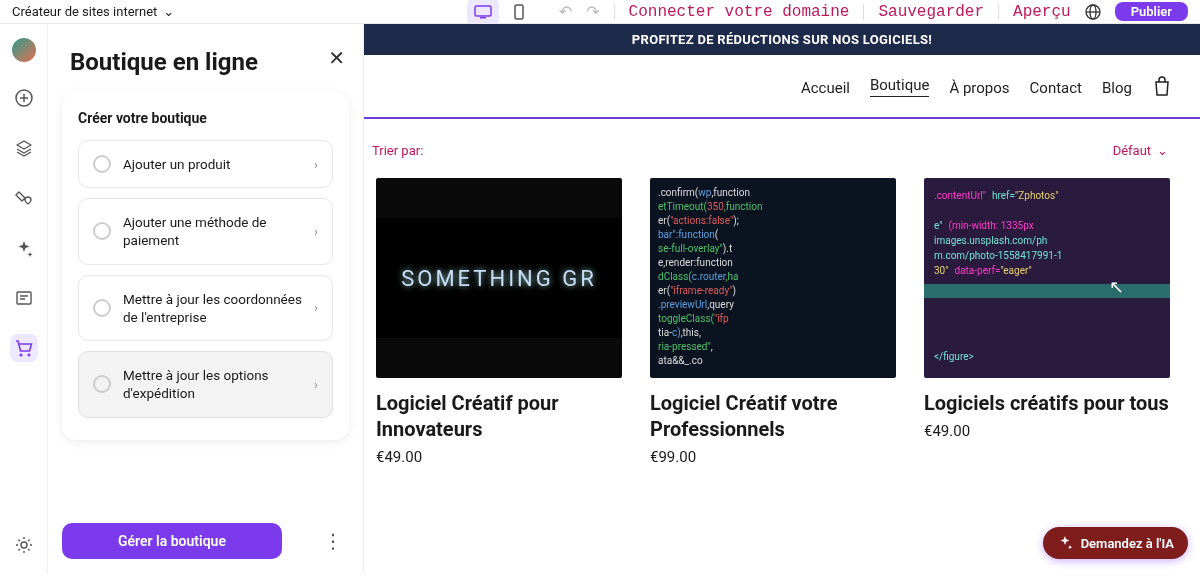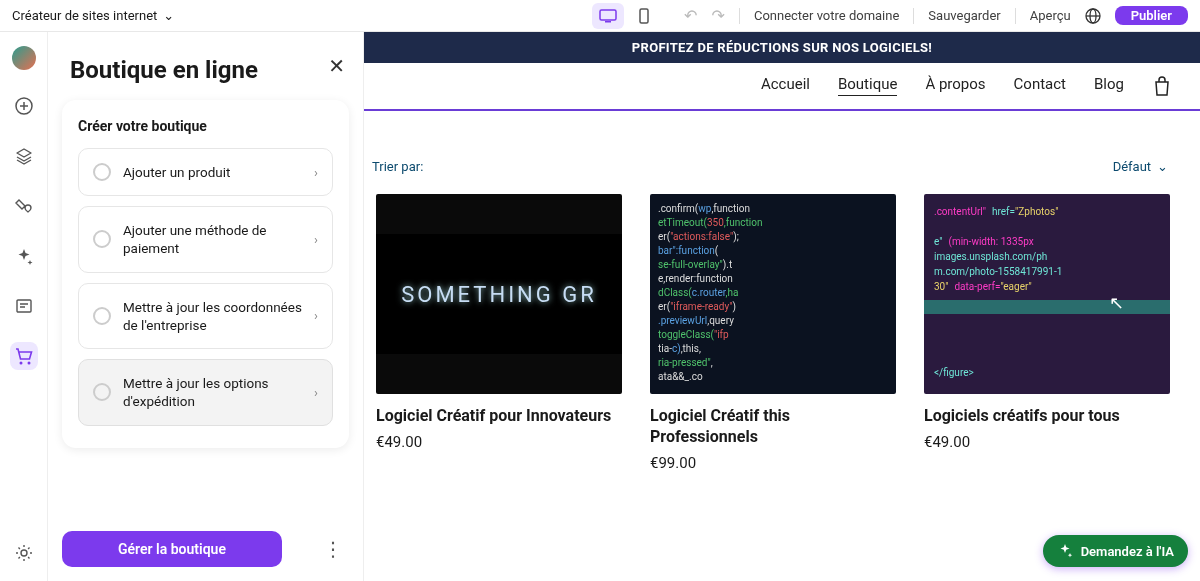--- a/index.html
+++ b/index.html
@@ -1,26 +1,26 @@
 <!DOCTYPE html>
 <html><head>
 <meta charset="utf-8">
 <style>
 * { margin:0; padding:0; box-sizing:border-box; font-family:-apple-system,BlinkMacSystemFont,"Segoe UI",Roboto,sans-serif; }
 body { width:1200px; height:581px; overflow:hidden; background:#fff; color:#1a1a1a; }
 
 
-.topbar { height:32px; display:flex; align-items:center; padding:0 12px; border-bottom:1px solid #e8e8e8; font-size:13px; }
+.topbar { height:24px; display:flex; align-items:center; padding:0 12px; border-bottom:1px solid #e8e8e8; font-size:13px; }
 .topbar-left { display:flex; align-items:center; gap:6px; cursor:pointer; }
 .topbar-right { margin-left:auto; display:flex; align-items:center; gap:14px; }
 .device-toggle { display:flex; gap:4px; margin-right:10px; }
 .device-btn { width:32px; height:26px; display:flex; align-items:center; justify-content:center; border-radius:6px; cursor:pointer; }
 .device-btn.active { background:#ede7ff; }
 .hist-btn { color:#bbb; cursor:pointer; font-size:16px; }
-.top-link { color:#404040; cursor:pointer; font-size:13px; }
+.top-link { color:#be185d; cursor:pointer; font-size:16px;font-family:Liberation Mono, monospace; }
 .sep { width:1px; height:16px; background:#ddd; }
 .globe { font-size:15px; color:#333; cursor:pointer; }
 .publish-btn { background:#7c3aed; color:#fff; border:none; padding:2px 16px; border-radius:8px; font-size:13px; font-weight:600; cursor:pointer; }
 
 
 .main { display:flex; height:549px; }
 .left-rail { width:48px; background:#fff; border-right:1px solid #eee; display:flex; flex-direction:column; align-items:center; padding-top:14px; gap:22px; }
 .rail-icon { width:28px; height:28px; display:flex; align-items:center; justify-content:center; color:#555; cursor:pointer; border-radius:8px; }
 .rail-icon.active { background:#ede7ff; color:#7c3aed; }
 .rail-bottom { margin-top:auto; margin-bottom:14px; }
@@ -36,43 +36,43 @@
 .step-circle { width:18px; height:18px; border:2px solid #ccc; border-radius:50%; flex-shrink:0; }
 .step-text { flex:1; line-height:1.35; }
 .step-chev { color:#888; font-size:13px; }
 .section-label { font-size:14px; font-weight:700; padding:8px 22px 0; }
 .panel-footer { margin-top:auto; padding:14px; display:flex; align-items:center; gap:10px; }
 .manage-btn { background:#7c3aed; color:#fff; border:none; padding:10px 18px; border-radius:10px; font-size:14px; font-weight:600; cursor:pointer; flex:1; text-align:center; max-width:220px; }
 .kebab { font-size:20px; color:#555; cursor:pointer; margin-left:auto; margin-right:6px; }
 
 .canvas { flex:1; display:flex; flex-direction:column; overflow:hidden; position:relative; }
 .promo-bar { background:#1e2a4a; color:#fff; text-align:center; padding:8px; font-size:13px; font-weight:700; letter-spacing:.3px; }
-.site-header { display:flex; align-items:flex-start; justify-content:flex-end; padding:12px 28px; gap:28px; border-bottom:2px solid #6a3cd6; }
+.site-header { display:flex; align-items:flex-end; justify-content:flex-end; padding:20px 28px; gap:20px; border-bottom:2px solid #6a3cd6; }
 .nav-link { font-size:15px; color:#222; cursor:pointer; }
 .nav-link.active { border-bottom:1.5px solid #222; padding-bottom:2px; }
 .cart-icon { font-size:18px; color:#222; cursor:pointer; }
 
 .catalog { padding:24px 4px 0 8px; display:flex; flex-direction:column; }
-.sort-row { display:flex; justify-content:flex-end; align-items:center; gap:8px; padding:0 28px 20px 0; font-size:13px; color:#0c4a6e;margin-top:24px; }
+.sort-row { display:flex; justify-content:flex-end; align-items:center; gap:8px; padding:0 28px 20px 0; font-size:13px; color:#be185d; }
 .sort-row .spacer { flex:1; }
 .sort-val { display:flex; align-items:center; gap:6px; cursor:pointer; }
 .products { display:flex; gap:28px; padding-left:4px; }
 .product { width:246px; }
 .pimg { width:246px; height:200px; background:#111; border-radius:2px; position:relative; overflow:hidden; }
 
 .pimg.neon { background:linear-gradient(#000,#000); display:flex; align-items:center; justify-content:center; color:#c7ddf4; font-family:monospace; font-size:22px; letter-spacing:3px; text-shadow:0 0 6px #9cc; border-top:40px solid #0a0a0a; border-bottom:40px solid #0a0a0a; }
 .pimg.code1 { background:#0b1220; font-family:monospace; font-size:10px; line-height:1.4; color:#e4cf3a; padding:8px; }
 .pimg.code1 .r { color:#e05b5b } .pimg.code1 .g { color:#4fc26b } .pimg.code1 .b { color:#5aa0e0 } .pimg.code1 .w { color:#ddd }
 .pimg.code2 { background:#2a1a3e; font-family:monospace; font-size:10px; line-height:1.5; padding:10px; color:#b97dff }
 .pimg.code2 .m { color:#ff3cc7 } .pimg.code2 .c { color:#6fe7d7 } .pimg.code2 .y { color:#e8d36a } .pimg.code2 .hl { background:#2a6d6d; display:block; height:14px; margin:6px -10px; }
 .cursor-arrow { position:absolute; right:46px; bottom:78px; color:#fff; font-size:18px; }
-.pname { font-size:16px; font-weight:700; margin-top:12px; line-height:1.3; }
+.pname { font-size:20px; font-weight:700; margin-top:12px; line-height:1.3; }
 .pprice { font-size:15px; margin-top:6px; }
 
-.ai-pill { position:absolute; right:12px; bottom:14px; background:#15803d; color:#fff; padding:8px 14px; border-radius:20px; font-size:13px; font-weight:600; display:flex; align-items:center; gap:8px; cursor:pointer; box-shadow:0 2px 8px rgba(124,58,237,.4); }
+.ai-pill { position:absolute; right:12px; bottom:14px; background:#7f1d1d; color:#fff; padding:8px 14px; border-radius:20px; font-size:13px; font-weight:600; display:flex; align-items:center; gap:8px; cursor:pointer; box-shadow:0 2px 8px rgba(124,58,237,.4); }
 .sparkle { display:inline-block; }
 
 svg { display:block; }
 </style>
 </head>
 <body>
 
 <div class="topbar">
   <div class="topbar-left">
     <span>Créateur de sites internet</span>
@@ -216,21 +216,21 @@
       <div class="products">
         <div class="product">
           <div class="pimg neon">
               <span>SOMETHING GR</span>
             </div>
           <div class="pname">Logiciel Créatif pour Innovateurs</div>
           <div class="pprice">€49.00</div>
         </div>
         <div class="product">
           <div class="pimg code1"><span class="w">.confirm(</span><span class="b">wp</span><span class="w">,function</span><br><span class="g">etTimeout(</span><span class="r">350</span><span class="g">,function</span><br><span class="w">er(</span><span class="r">"actions:false"</span><span class="w">);</span><br><span class="b">bar":function</span><span class="w">(</span><br><span class="g">se-full-overlay"</span><span class="w">).t</span><br><span class="w">e,render:function</span><br><span class="g">dClass(</span><span class="b">c.router</span><span class="g">,ha</span><br><span class="w">er(</span><span class="r">"iframe-ready"</span><span class="w">)</span><br><span class="b">.previewUrl</span><span class="w">,query</span><br><span class="g">toggleClass(</span><span class="r">"ifp</span><br><span class="w">tia-</span><span class="b">c)</span><span class="w">,this,</span><br><span class="g">ria-pressed"</span><span class="w">,</span><br><span class="w">ata&amp;&amp;_.co</span></div>
-          <div class="pname">Logiciel Créatif this Professionnels</div>
+          <div class="pname">Logiciel Créatif votre Professionnels</div>
           <div class="pprice">€99.00</div>
         </div>
         <div class="product">
           <div class="pimg code2"><span class="m">.contentUrl"</span> <span class="c">href=</span><span class="y">"Zphotos"</span><br><br><span class="c">e"</span> <span class="m">(min-width: 1335px</span><br><span class="c">images.unsplash.com/ph</span><br><span class="c">m.com/photo-1558417991-1</span><br><span class="y">30"</span> <span class="m">data-perf=</span><span class="y">"eager"</span><span class="hl"></span><span class="cursor-arrow">↖</span><br><br><br><span class="c">&lt;/figure&gt;</span></div>
           <div class="pname">Logiciels créatifs pour tous</div>
           <div class="pprice">€49.00</div>
         </div>
       </div>
     </div>
 

